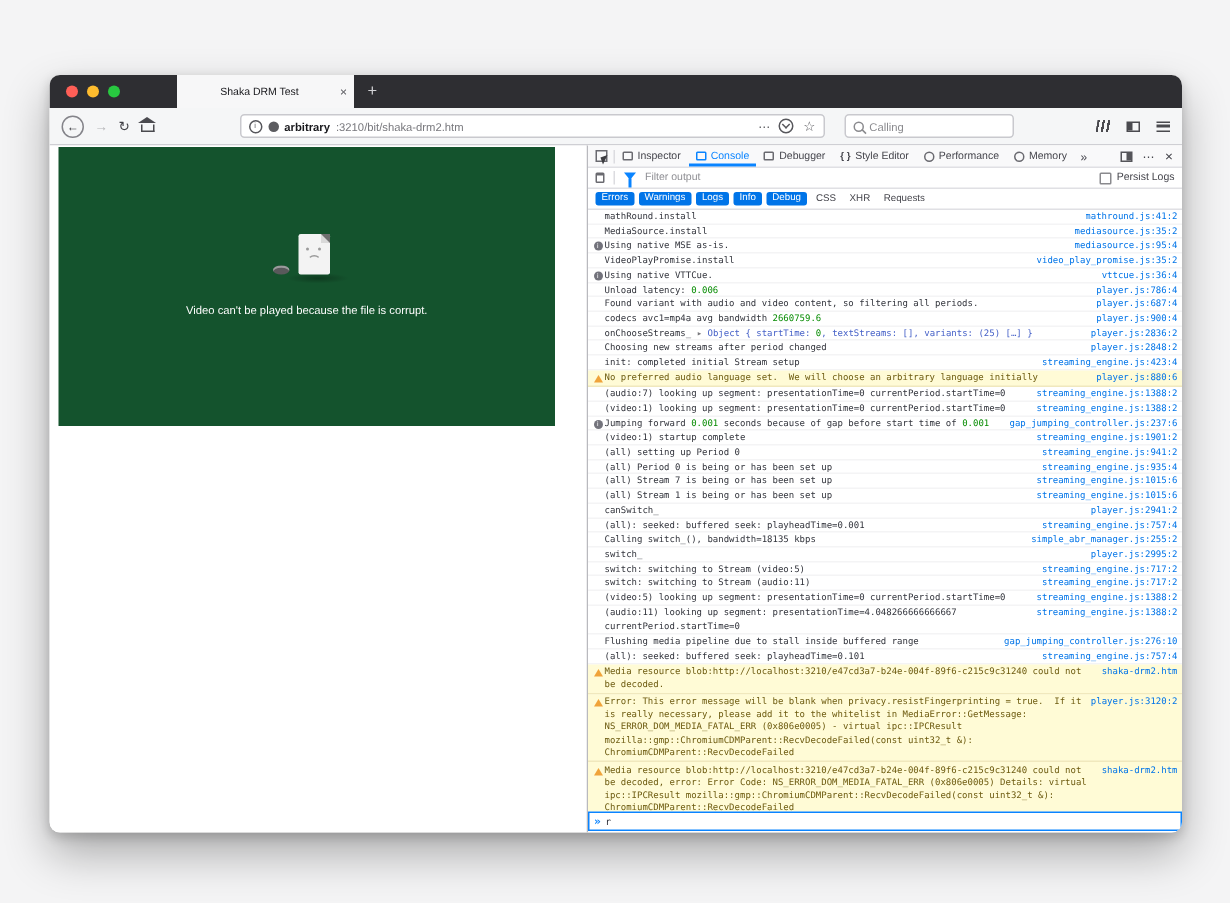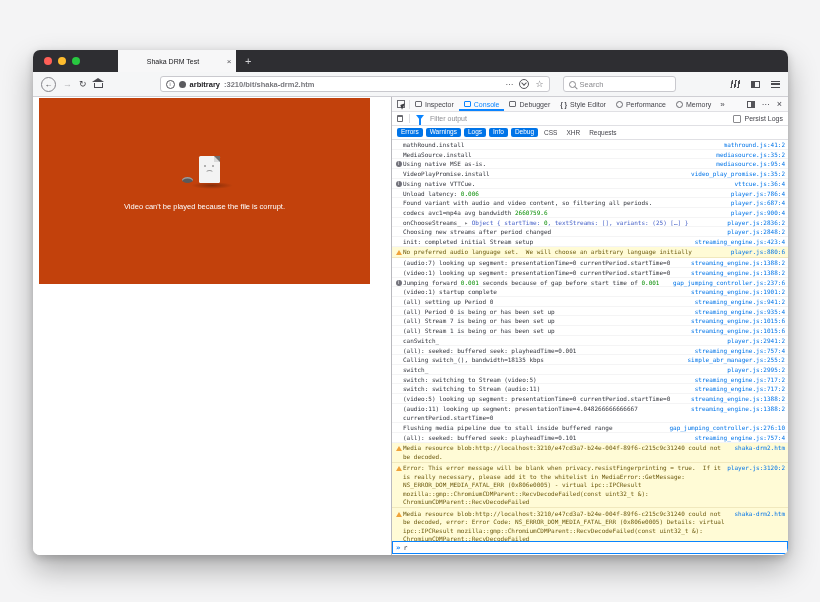--- a/index.html
+++ b/index.html
@@ -39,21 +39,21 @@
   .home-ico::before{content:'';position:absolute;left:-2.5px;top:-4.5px;
     border-left:6px solid transparent;border-right:6px solid transparent;border-bottom:4px solid #4a4a4f;}
   .urlbar{
     margin-left:50px;width:390px;height:16px;background:#fff;border:1px solid #c9c9ce;border-radius:3px;
     display:flex;align-items:center;padding:0 5px;gap:4px;box-sizing:border-box;font-size:7.5px;color:#2f2f34;
   }
   .iico{width:7px;height:7px;border:1px solid #57575c;border-radius:50%;
     font-size:5px;line-height:6px;text-align:center;color:#57575c;flex:none;font-style:normal;}
   .permico{width:7px;height:7px;border-radius:50%;background:#5c5c60;flex:none;}
   .url-host{font-weight:bold;color:#19191d;}
-  .url-path{color:#77777c;font-weight:bold;}
+  .url-path{color:#77777c;}
   .url-right{margin-left:auto;display:flex;align-items:center;gap:6px;color:#57575c;}
   .dots{font-size:8px;letter-spacing:0;}
   .pocket{width:8px;height:8px;border:1px solid #57575c;border-radius:50%;position:relative;flex:none;}
   .pocket::after{content:'';position:absolute;left:1.5px;top:1px;width:3px;height:3px;
     border-right:1px solid #57575c;border-bottom:1px solid #57575c;transform:rotate(45deg);}
   .star{font-size:9px;line-height:9px;}
   .searchbar{
     margin-left:6px;width:113px;height:16px;background:#fff;border:1px solid #c9c9ce;border-radius:3px;
     display:flex;align-items:center;gap:4px;padding:0 5px;box-sizing:border-box;font-size:7.5px;color:#8a8a8e;
   }
@@ -61,21 +61,21 @@
   .mag::after{content:'';position:absolute;width:3.5px;height:1px;background:#8a8a8e;transform:rotate(45deg);right:-2.5px;bottom:-1px;}
   .nav-right{margin-left:auto;display:flex;align-items:center;gap:11px;}
   .lib{width:9px;height:8px;background:repeating-linear-gradient(90deg,#4a4a4f 0 1.5px,transparent 1.5px 3.5px);transform:skewX(-10deg);}
   .sidebar-ico{width:9px;height:7px;border:1px solid #4a4a4f;box-sizing:border-box;}
   .sidebar-ico::before{content:'';display:block;width:3px;height:100%;background:#4a4a4f;}
   .burger{width:9px;height:7px;border-top:1.5px solid #4a4a4f;border-bottom:1.5px solid #4a4a4f;position:relative;box-sizing:border-box;}
   .burger::after{content:'';position:absolute;left:0;right:0;top:1.5px;height:1.5px;background:#4a4a4f;}
   
   .content{display:flex;height:458px;}
   .page{width:358px;background:#fff;position:relative;flex:none;}
-  .video{position:absolute;left:6px;top:1px;width:331px;height:186px;background:#c2410c;}
+  .video{position:absolute;left:6px;top:1px;width:331px;height:186px;background:#14532d;}
   .video-msg{position:absolute;top:104px;left:0;width:100%;text-align:center;color:#fdfdfd;font-size:7.5px;}
   .file{position:absolute;left:160px;top:58px;width:21px;height:27px;background:#f3f3f3;border-radius:1.5px;}
   .fold{position:absolute;right:0;top:0;width:0;height:0;border-style:solid;border-width:0 6px 6px 0;
     border-color:#6f6f6f #6f6f6f #d9d9d9 #d9d9d9;}
   .eye{position:absolute;width:2px;height:2px;border-radius:50%;background:#9a9a9a;top:9px;}
   .eye.l{left:5px}.eye.r{left:13px}
   .mouth{position:absolute;left:5.5px;top:14px;width:9px;height:8px;border:1.5px solid transparent;
     border-top-color:#9a9a9a;border-radius:50%;box-sizing:border-box;}
   .file-shadow{position:absolute;left:152px;top:84px;width:42px;height:7px;
     background:radial-gradient(ellipse at center, rgba(0,0,0,.30), rgba(0,0,0,0) 70%);}
@@ -163,21 +163,21 @@
       <span class="url-host">arbitrary</span>
       <span class="url-path">:3210/bit/shaka-drm2.htm</span>
       <span class="url-right">
         <span class="dots">⋯</span>
         <span class="pocket"></span>
         <span class="star">☆</span>
       </span>
     </div>
     <div class="searchbar">
       <span class="mag"></span>
-      <span>Search</span>
+      <span>Calling</span>
     </div>
     <div class="nav-right">
       <span class="lib"></span>
       <span class="sidebar-ico"></span>
       <span class="burger"></span>
     </div>
   </div>
 
   <div class="content">
 

